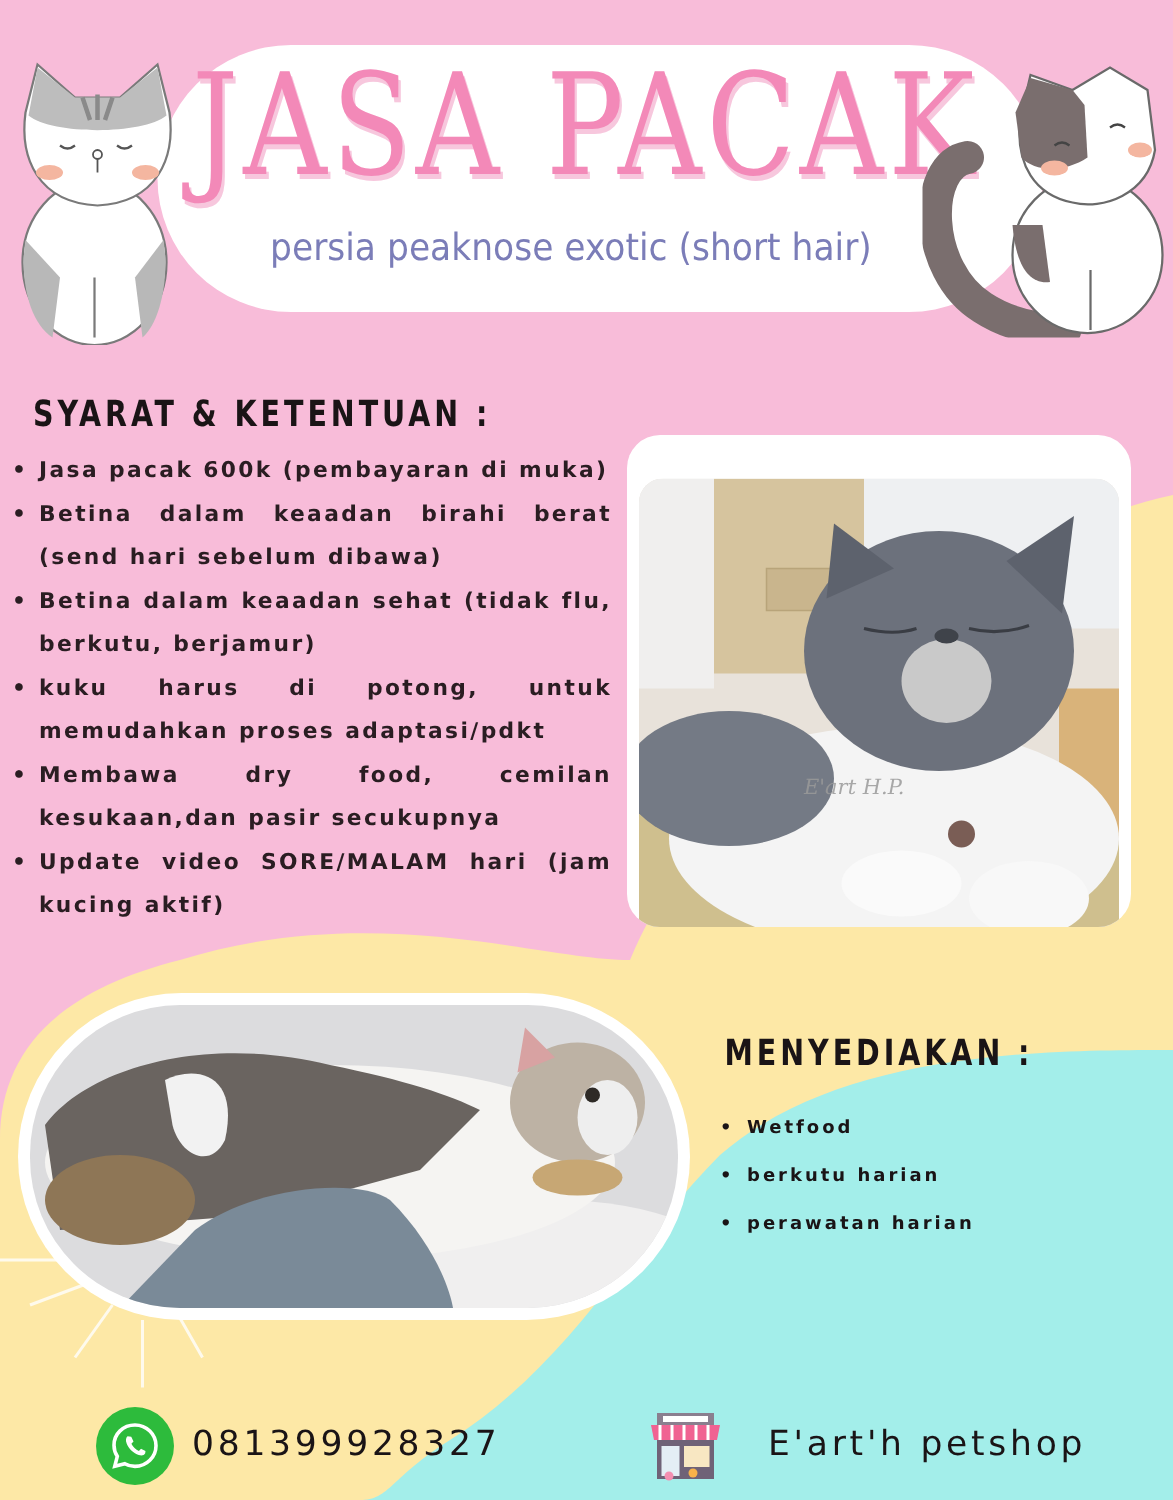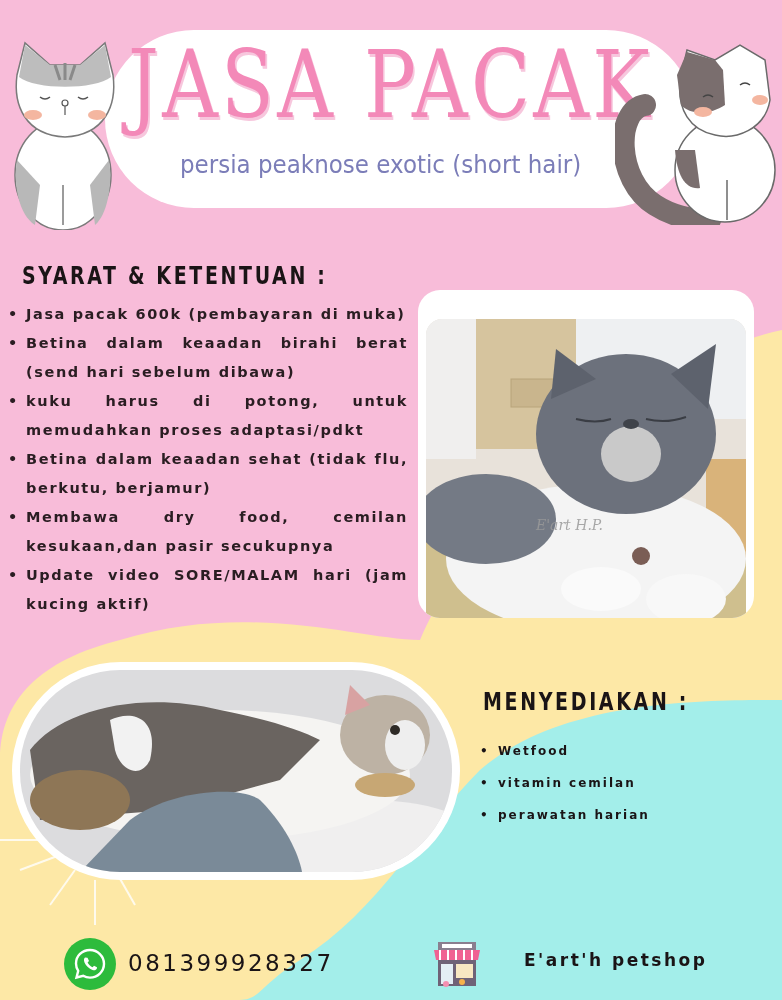--- a/index.html
+++ b/index.html
@@ -103,22 +103,22 @@
     position: absolute; left: 64px; top: 938px; width: 52px; height: 52px;
     border-radius: 50%; background: #2dbb3c;
     display: flex; align-items: center; justify-content: center;
   }
   .phone {
     position: absolute; left: 128px; top: 950px;
     font-size: 23px; font-weight: normal; letter-spacing: 2.5px; color: #1a1416;
   }
   .shop-icon { position: absolute; left: 432px; top: 940px; width: 50px; height: 50px; }
   .shop-name {
-    position: absolute; left: 524px; top: 950px;
-    font-size: 17px; font-weight: bold; letter-spacing: 2.5px; color: #1a1416;
+    position: absolute; left: 512px; top: 950px;
+    font-size: 23px; font-weight: normal; letter-spacing: 2.5px; color: #1a1416;
     white-space: nowrap;
   }
 </style>
 </head>
 <body>
 
 <div class="bg-layer">
   <svg viewBox="0 0 782 1000" xmlns="http://www.w3.org/2000/svg">
     <rect width="782" height="1000" fill="#f8bcd9"></rect>
 
@@ -168,22 +168,22 @@
     <ellipse cx="88" cy="82" rx="9" ry="5" fill="#f4b6a0"></ellipse>
     <ellipse cx="145" cy="70" rx="8" ry="5" fill="#f4b6a0"></ellipse>
     <line x1="112" y1="150" x2="112" y2="190" stroke="#6a6a6a" stroke-width="1.5"></line>
   </svg>
 </div>
 
 <div class="heading h-syarat">SYARAT &amp; KETENTUAN :</div>
 <ul class="rules">
   <li>Jasa pacak 600k (pembayaran di muka)</li>
   <li>Betina dalam keaadan birahi berat (send hari sebelum dibawa)</li>
+  <li>Betina dalam keaadan sehat (tidak flu, berkutu, berjamur)</li>
   <li>kuku harus di potong, untuk memudahkan proses adaptasi/pdkt</li>
-  <li>Betina dalam keaadan sehat (tidak flu, berkutu, berjamur)</li>
   <li>Membawa dry food, cemilan kesukaan,dan pasir secukupnya</li>
   <li>Update video SORE/MALAM hari (jam kucing aktif)</li>
 </ul>
 
 <div class="photo-frame photo-1">
   <div class="inner">
     <svg viewBox="0 0 320 312" preserveAspectRatio="none" xmlns="http://www.w3.org/2000/svg">
       <rect width="320" height="312" fill="#e8e2da"></rect>
       <rect x="0" y="0" width="50" height="140" fill="#f0efee"></rect>
       <rect x="50" y="0" width="100" height="130" fill="#d6c49e"></rect>
@@ -227,21 +227,21 @@
       <ellipse cx="365" cy="115" rx="30" ry="12" fill="#c7a774"></ellipse>
 
       <path d="M60 202 L 110 150 C 150 120, 220 115, 240 130 C 270 160, 280 190, 282 202 Z" fill="#7a8a98"></path>
     </svg>
   </div>
 </div>
 
 <div class="heading h-menyediakan">MENYEDIAKAN :</div>
 <ul class="provides">
   <li>Wetfood</li>
-  <li>vitamin cemilan</li>
+  <li>berkutu harian</li>
   <li>perawatan harian</li>
 </ul>
 
 <div class="wa-icon">
   <svg width="34" height="34" viewBox="0 0 34 34" xmlns="http://www.w3.org/2000/svg">
     <path d="M17 3 C 9 3, 3 9, 3 16.5 C 3 19.3, 3.8 21.8, 5.2 23.9 L 3.5 30.5 L 10.2 28.8 C 12.2 30, 14.5 30.6, 17 30.6 C 24.7 30.6, 31 24.4, 31 16.8 C 31 9.2, 24.7 3, 17 3 Z" fill="none" stroke="#ffffff" stroke-width="2.4"></path>
     <path d="M12 10.5 C 11 11.5, 10.5 13, 11.5 15.5 C 13 19, 16 21.8, 19.5 23 C 21.8 23.8, 23 23, 23.8 21.8 L 24 20.3 L 21 18.8 L 19.6 20.3 C 17.5 19.4, 15.6 17.6, 14.6 15.5 L 16 14 L 14.5 10.8 Z" fill="#ffffff"></path>
   </svg>
 </div>
 <div class="phone">081399928327</div>

